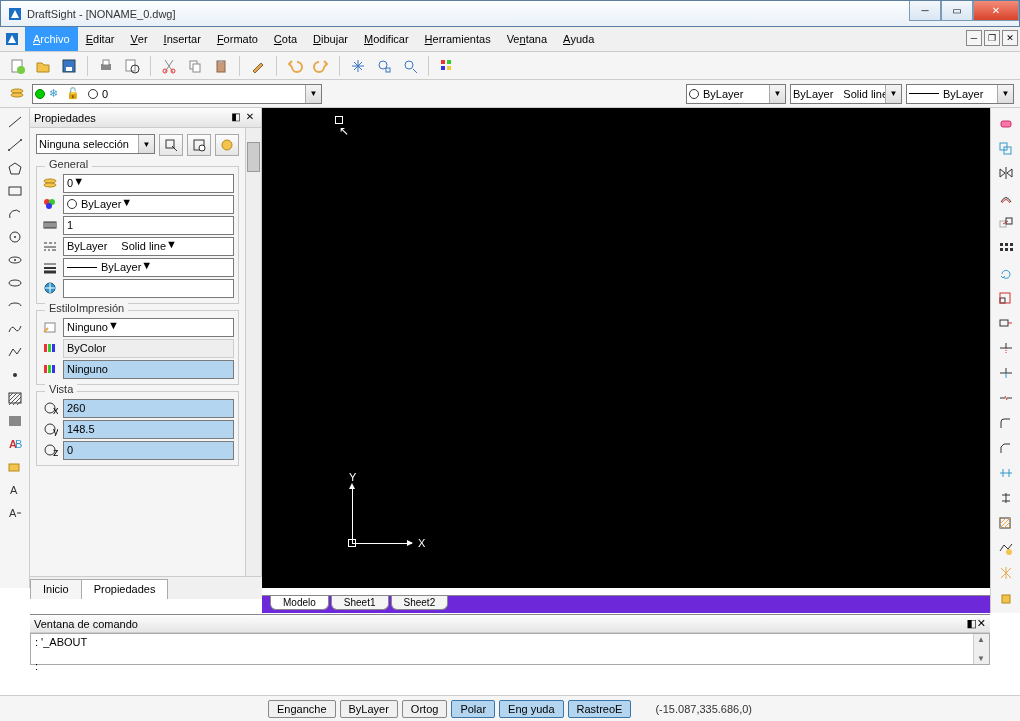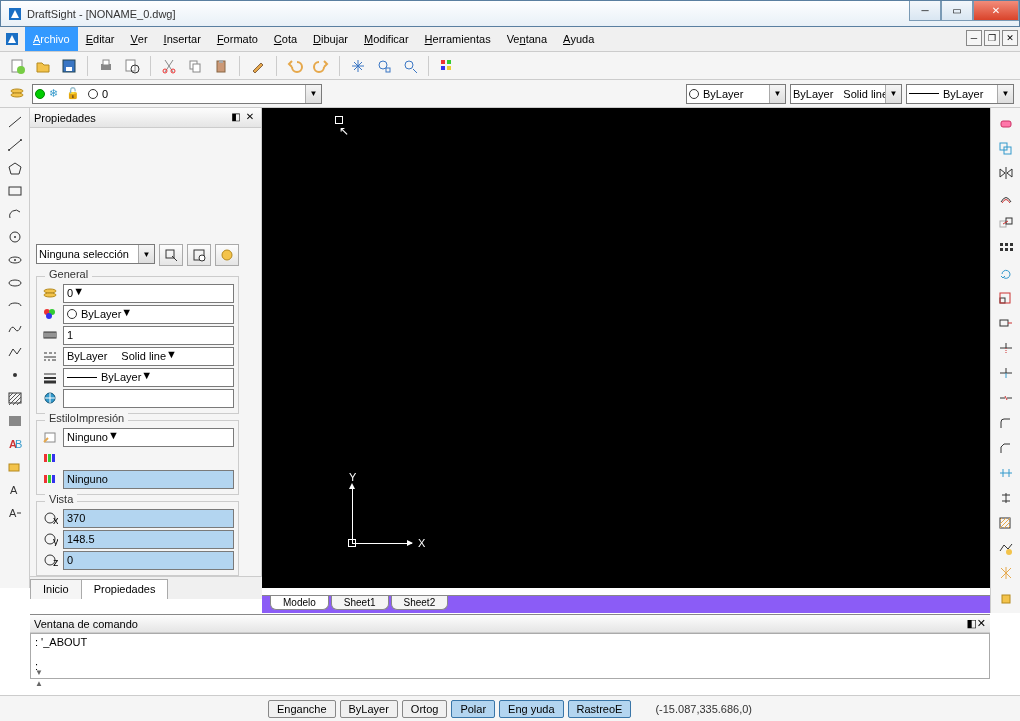--- a/index.html
+++ b/index.html
@@ -39,21 +39,21 @@
 
 
 .left-tools { width: 30px; background: #f5f5f5; border-right: 1px solid #ccc; display: flex; flex-direction: column; align-items: center; padding-top: 4px; gap: 3px; }
 .left-tools .tb-btn { width: 22px; height: 20px; }
 
 
 .props-panel { width: 232px; background: #f5f5f5; border-right: 1px solid #ccc; display: flex; flex-direction: column; }
 .props-header { height: 20px; background: linear-gradient(#fdfdfd,#e5e5e5); border-bottom: 1px solid #ccc; display: flex; align-items: center; padding: 0 4px; }
 .props-header .spacer { flex: 1; }
 .props-header .pin, .props-header .x { width: 14px; height: 14px; font-size: 10px; text-align: center; cursor: default; }
-.props-body { flex: 1; overflow: hidden; display: flex; align-items: flex-end; }
+.props-body { flex: 1; overflow: hidden; display: flex; }
 .props-content { flex: 1; padding: 6px; overflow-y: auto; }
 .props-scroll { width: 16px; background: #eee; border-left: 1px solid #ccc; position: relative; }
 .props-scroll .thumb { position: absolute; top: 14px; left: 1px; right: 1px; height: 30px; background: #ccc; border: 1px solid #999; }
 .sel-row { display: flex; gap: 4px; margin-bottom: 10px; }
 .sel-dd { flex: 1; }
 .icon-btn { width: 24px; height: 22px; border: 1px solid #aaa; background: linear-gradient(#fdfdfd,#e5e5e5); display: flex; align-items: center; justify-content: center; }
 
 .section-title { color: #333; padding: 4px 2px 4px 10px; }
 .section-box { border: 1px solid #ccc; border-top-color: #ccc; padding: 6px 4px 4px 4px; margin-bottom: 6px; position: relative; background: #f5f5f5; }
 .section-box .section-title { position: absolute; top: -9px; left: 8px; background: #f5f5f5; padding: 0 4px; }
@@ -81,29 +81,29 @@
 .ucs-x-label { position: absolute; left: 66px; top: -6px; }
 .ucs-y-label { position: absolute; left: -3px; top: -72px; }
 .cursor-indicator { position: absolute; left: 73px; top: 8px; color: #fff; }
 .cursor-sq { width: 8px; height: 8px; border: 1px solid #fff; }
 .cursor-arrow { position: absolute; left: 4px; top: 8px; font-size: 12px; }
 
 
 .right-tools { width: 30px; background: #f5f5f5; border-left: 1px solid #ccc; display: flex; flex-direction: column; align-items: center; padding-top: 4px; gap: 3px; position: absolute; right: 0; top: 108px; height: 505px; }
 
 
-.model-tabs { height: 18px; background: #8b5cf6; border-top: 1px solid #888; display: flex; padding-left: 8px; align-items: flex-start; margin-left: 262px; }
+.model-tabs { height: 18px; background: #6d28d9; border-top: 1px solid #888; display: flex; padding-left: 8px; align-items: flex-start; margin-left: 262px; }
 .model-tab { padding: 1px 12px; border: 1px solid #888; border-top: none; border-radius: 0 0 6px 6px; background: #f5f5f5; margin-right: 2px; font-size: 10px; }
 .model-tab.active { background: #fff; }
 
 
 .cmd-panel { border-top: 1px solid #888; margin: 0 30px 0 30px; }
 .cmd-header { height: 18px; background: linear-gradient(#fdfdfd,#e5e5e5); border-bottom: 1px solid #ccc; display: flex; align-items: center; padding: 0 4px; }
 .cmd-header .spacer { flex: 1; }
-.cmd-body { height: 46px; background: #fff; border: 1px solid #aaa; display: flex; flex-direction: column; }
+.cmd-body { height: 32px; background: #fff; border: 1px solid #aaa; display: flex; }
 .cmd-text { flex: 1; padding: 2px 4px; font-size: 12px; }
 .cmd-scroll { width: 16px; background: #eee; border-left: 1px solid #ccc; position: relative; }
 .cmd-scroll::before { content: '▲'; position: absolute; top: 1px; left: 3px; font-size: 8px; color: #666; }
 .cmd-scroll::after { content: '▼'; position: absolute; bottom: 1px; left: 3px; font-size: 8px; color: #666; }
 
 
 .statusbar { height: 26px; border-top: 1px solid #ccc; display: flex; align-items: center; justify-content: center; gap: 4px; background: #f5f5f5; }
 .status-btn { padding: 2px 8px; border: 1px solid #888; background: #f0f0f0; border-radius: 2px; }
 .status-btn.active { background: #b3d5f0; border-color: #3a76a8; }
 .coords { margin-left: 20px; color: #333; }
@@ -521,20 +521,23 @@
               </div>
           </div>
           <div class="prop-row">
             <span class="picon">
                 <svg width="16" height="14">
                   <rect x="2" y="3" width="3" height="8" fill="#e33"></rect>
                   <rect x="6" y="3" width="3" height="8" fill="#3c3"></rect>
                   <rect x="10" y="3" width="3" height="8" fill="#33e"></rect>
                 </svg>
               </span>
+            <div class="pval ro">
+                <span>ByColor</span>
+              </div>
           </div>
           <div class="prop-row">
             <span class="picon">
                 <svg width="16" height="14">
                   <rect x="2" y="3" width="3" height="8" fill="#e33"></rect>
                   <rect x="6" y="3" width="3" height="8" fill="#3c3"></rect>
                   <rect x="10" y="3" width="3" height="8" fill="#33e"></rect>
                 </svg>
               </span>
             <div class="pval blue">
@@ -546,21 +549,21 @@
         <div class="section-box">
           <div class="section-title">Vista</div>
           <div class="prop-row">
               <span class="picon">
                 <svg width="16" height="14">
                   <circle cx="8" cy="7" r="5" fill="none" stroke="#333"></circle>
                   <text x="11" y="13" font-size="7">x</text>
                 </svg>
               </span>
               <div class="pval blue">
-                <span>370</span>
+                <span>260</span>
               </div>
             </div>
           <div class="prop-row">
               <span class="picon">
                 <svg width="16" height="14">
                   <circle cx="8" cy="7" r="5" fill="none" stroke="#333"></circle>
                   <text x="11" y="13" font-size="7">y</text>
                 </svg>
               </span>
               <div class="pval blue">

